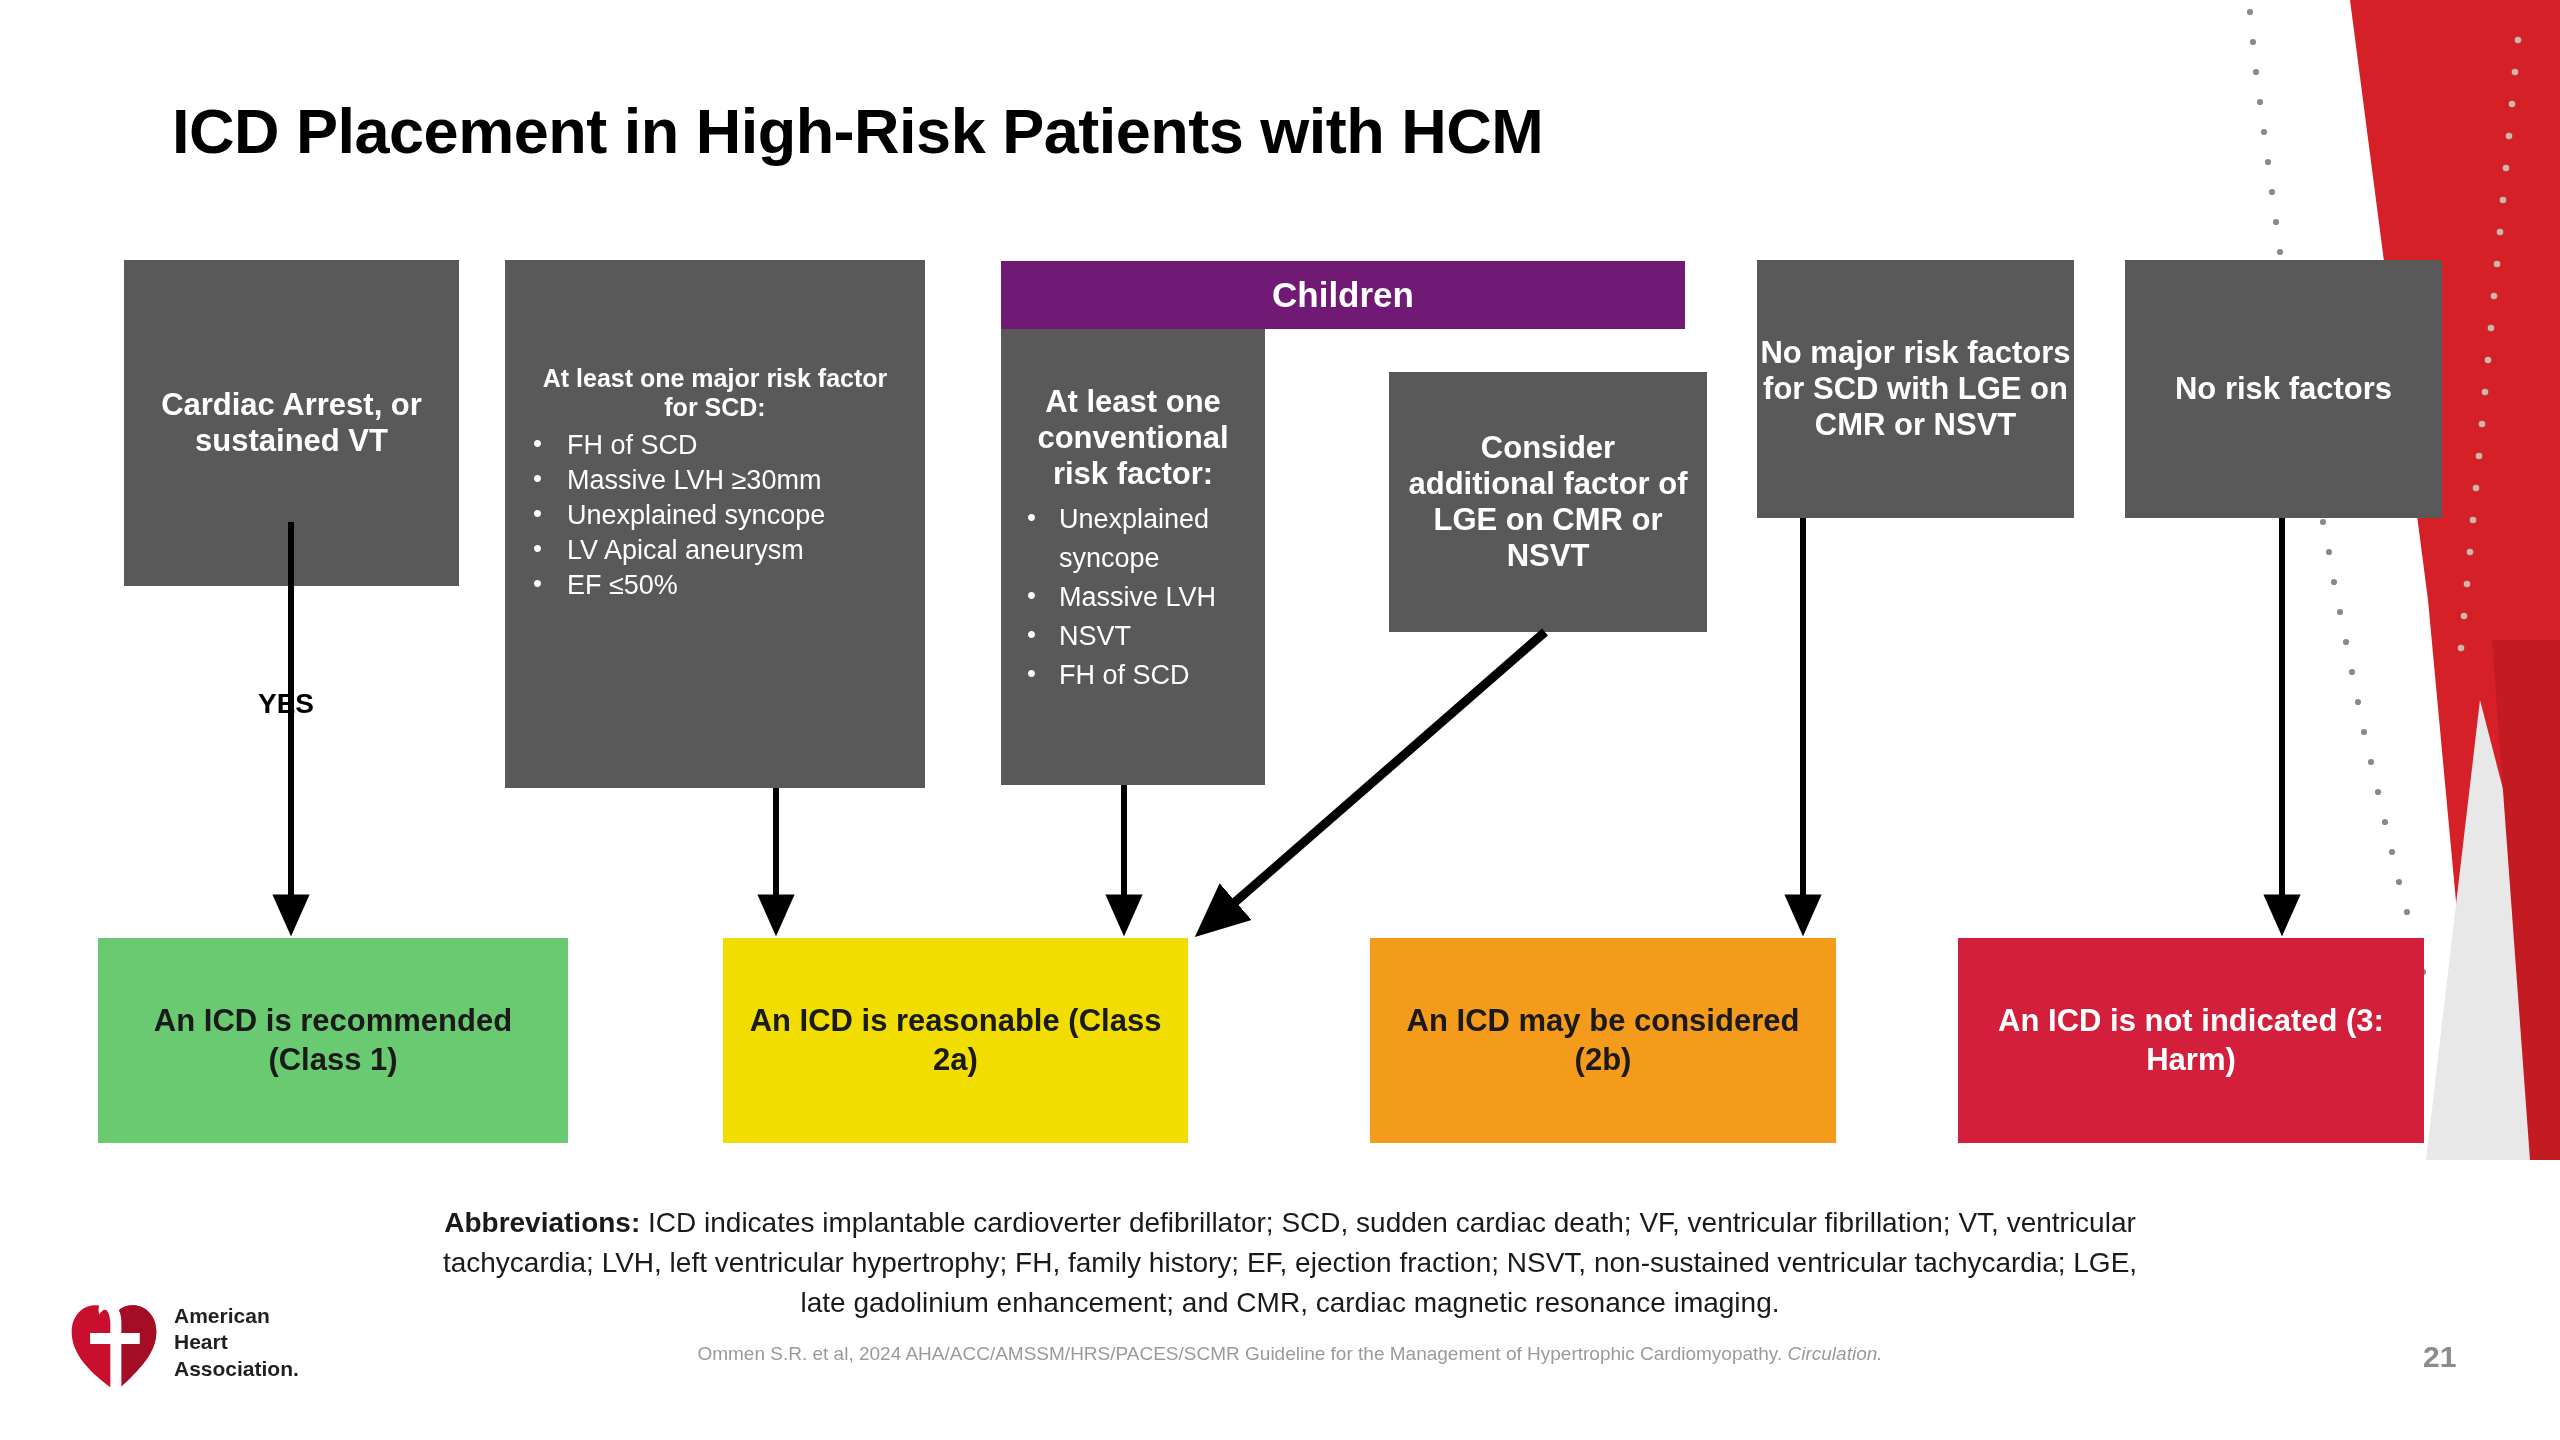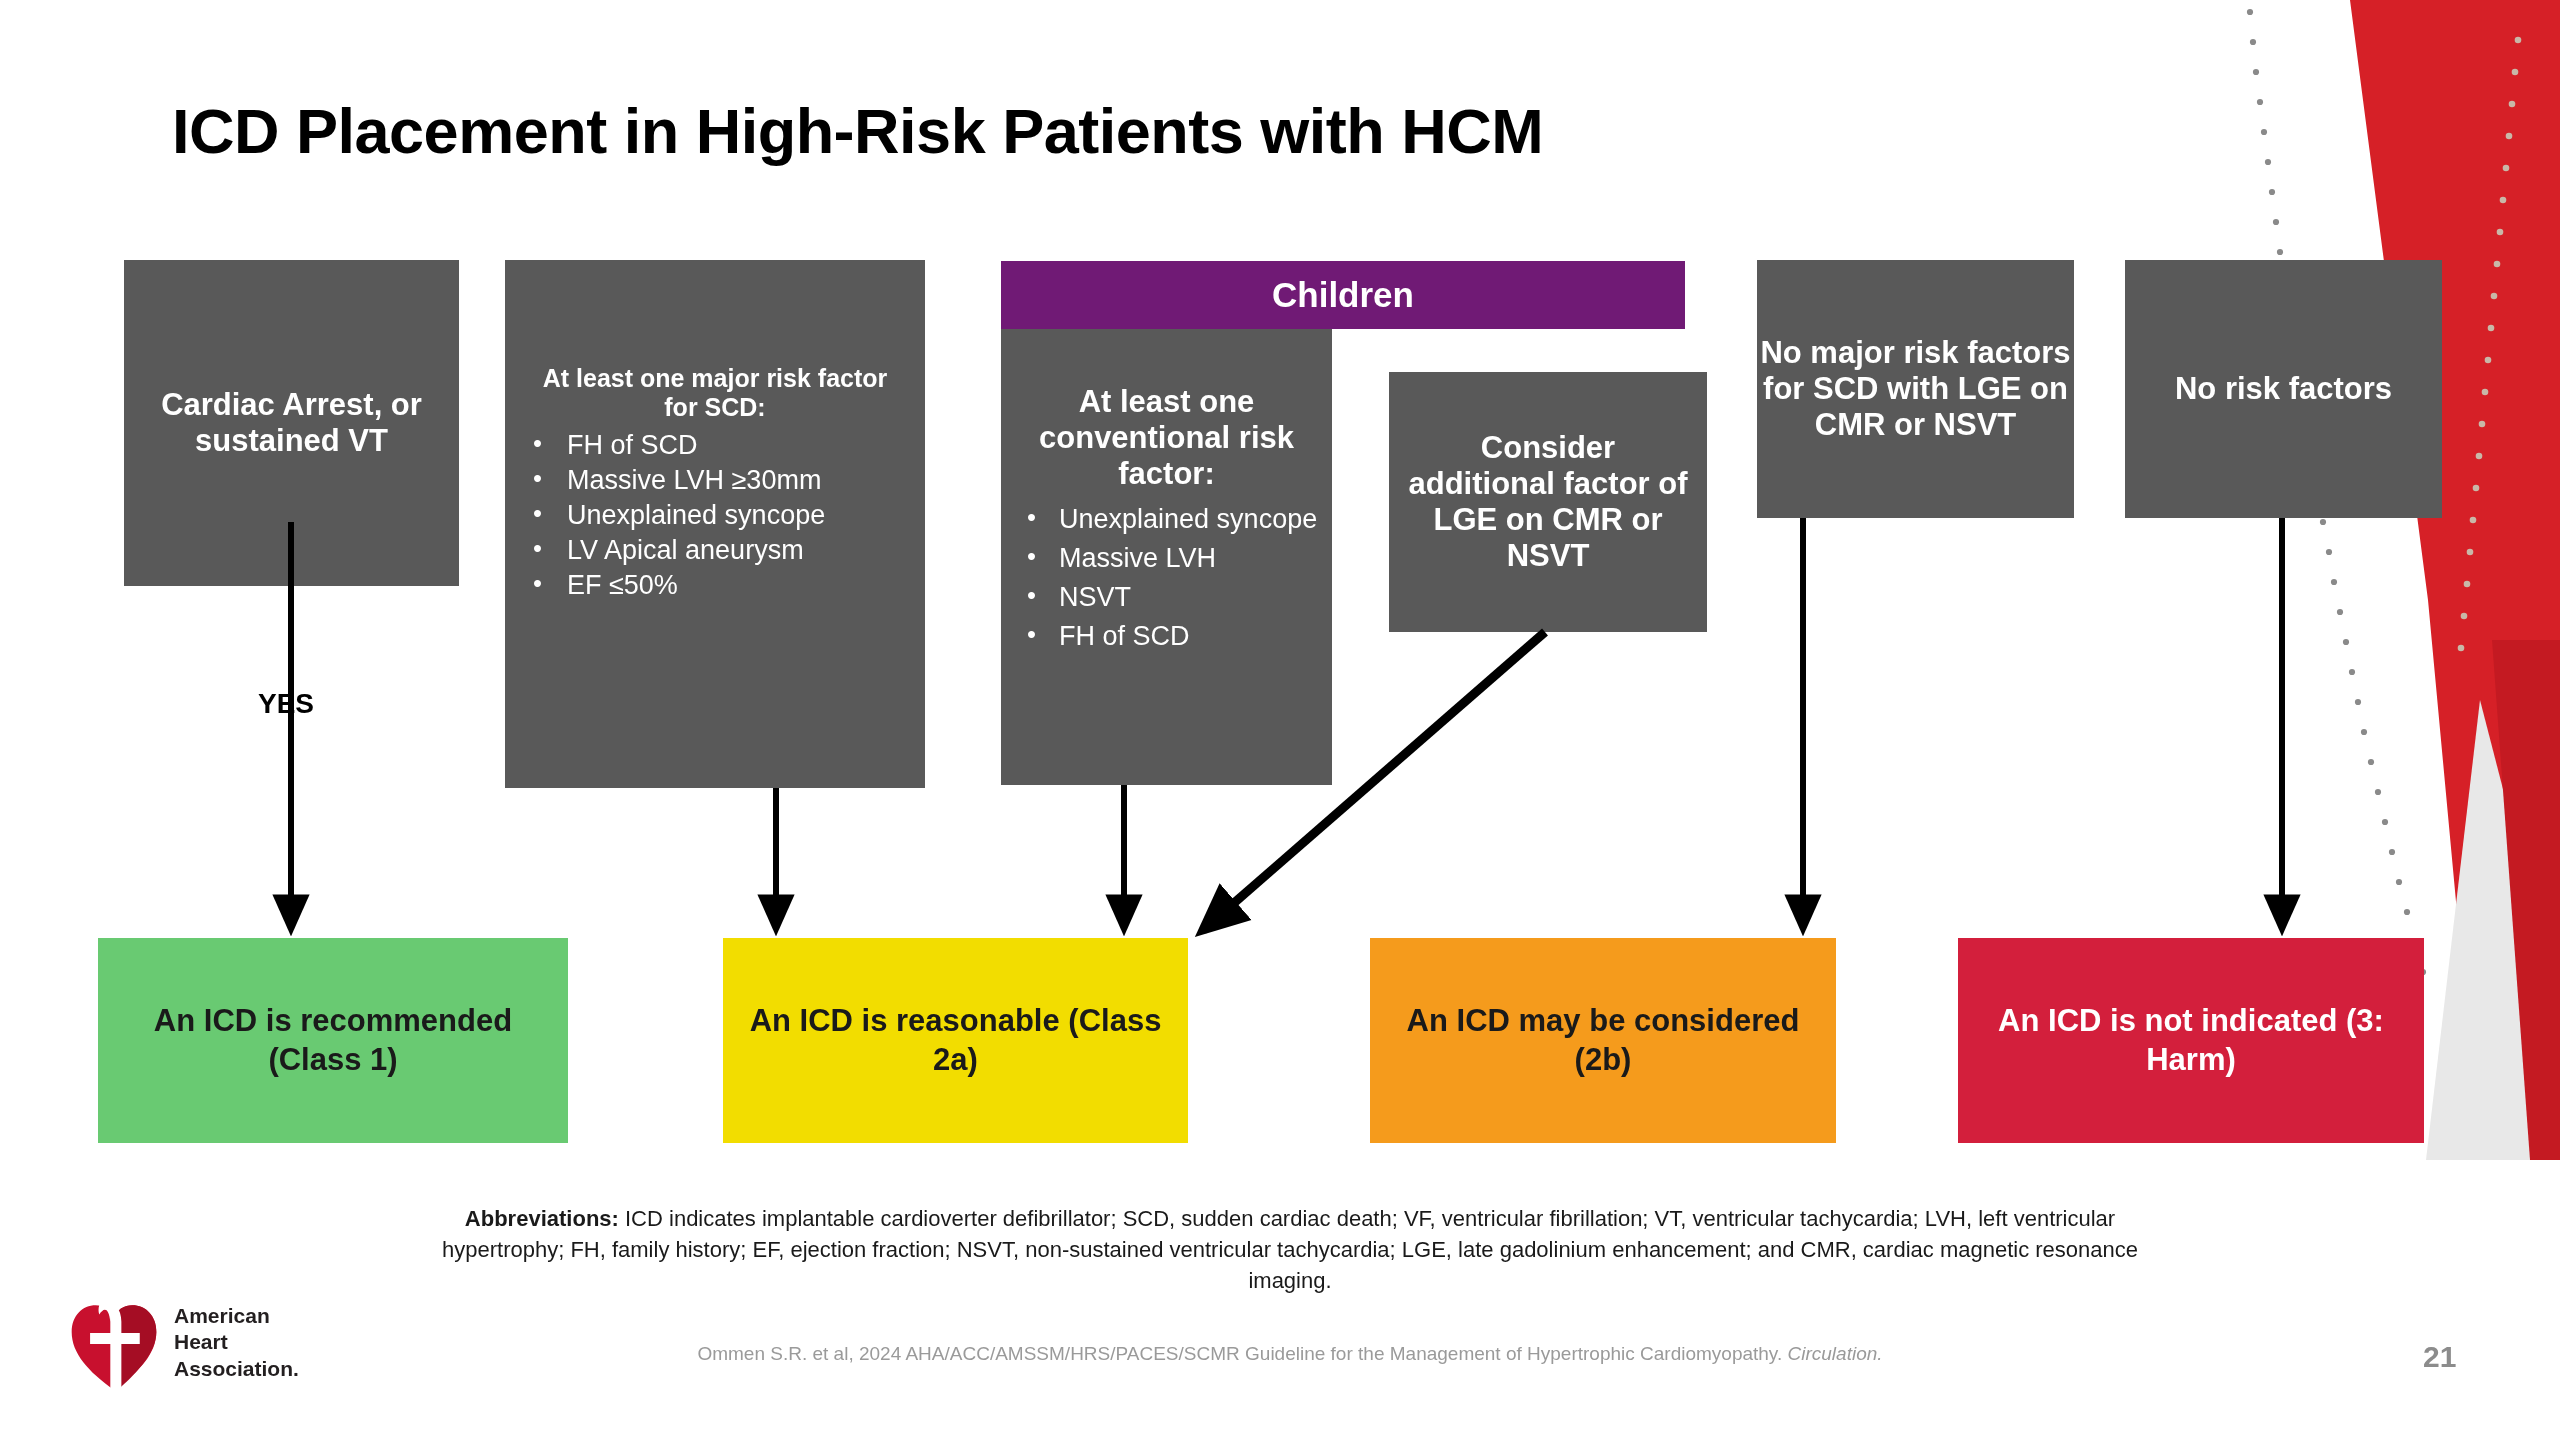--- a/index.html
+++ b/index.html
@@ -93,21 +93,21 @@
   
   #children-banner {
     position: absolute;
     left: 1001px; top: 261px; width: 684px; height: 68px;
     background: #701a75;
     color: #ffffff;
     display: flex; align-items: center; justify-content: center;
     font-size: 35px; font-weight: bold;
   }
   #box-conventional-risk {
-    left: 1001px; top: 329px; width: 331px; height: 456px;
+    left: 1001px; top: 329px; width: 264px; height: 456px;
     padding: 55px 0 0 0;
   }
   #box-conventional-risk .box-heading { font-size: 31px; padding: 0 18px; }
   #box-conventional-risk .bullets { font-size: 27px; margin-top: 8px; }
   #box-conventional-risk .bullets li { padding-left: 58px; line-height: 1.45; }
   #box-conventional-risk .bullets li::before { left: 26px; }
 
   #box-additional-factor {
     left: 1389px; top: 372px; width: 318px; height: 260px;
     display: flex; align-items: center; justify-content: center;
@@ -163,21 +163,21 @@
     font-size: 28px;
     font-weight: bold;
     color: #000000;
   }
 
   
   #abbreviations {
     position: absolute;
     left: 430px; top: 1203px; width: 1720px;
     text-align: center;
-    font-size: 22px;
+    font-size: 28px;
     line-height: 1.42;
     color: #1a1a1a;
   }
   #abbreviations .abbr-lead { font-weight: bold; }
 
   #citation {
     position: absolute;
     left: 500px; top: 1343px; width: 1580px;
     text-align: center;
     font-size: 19px;

